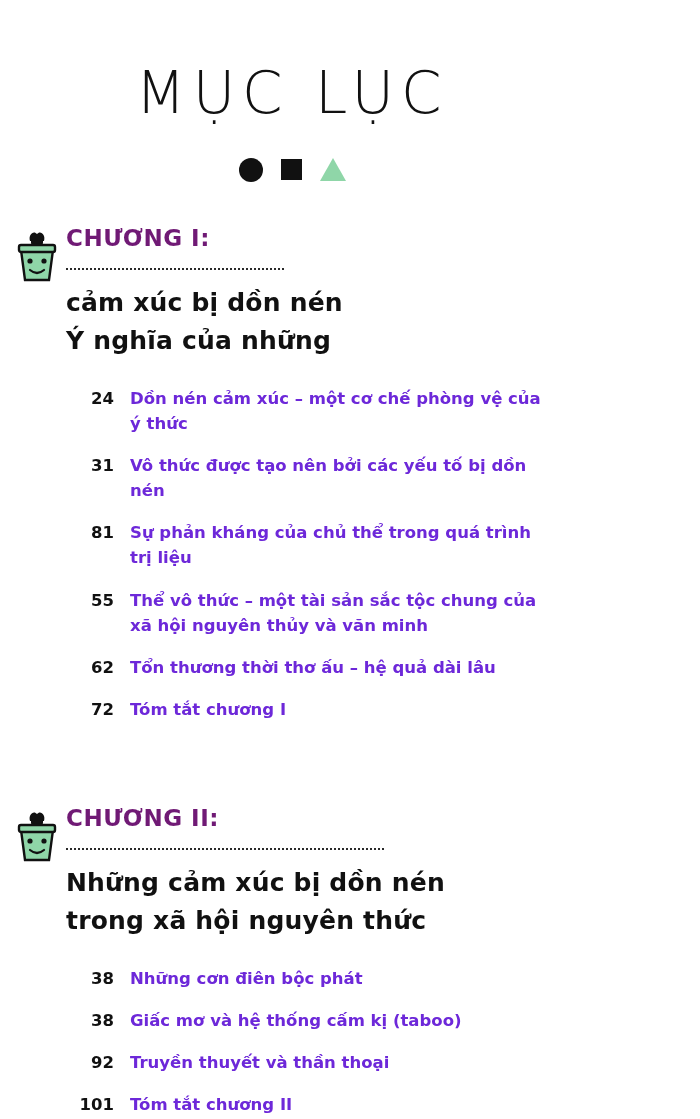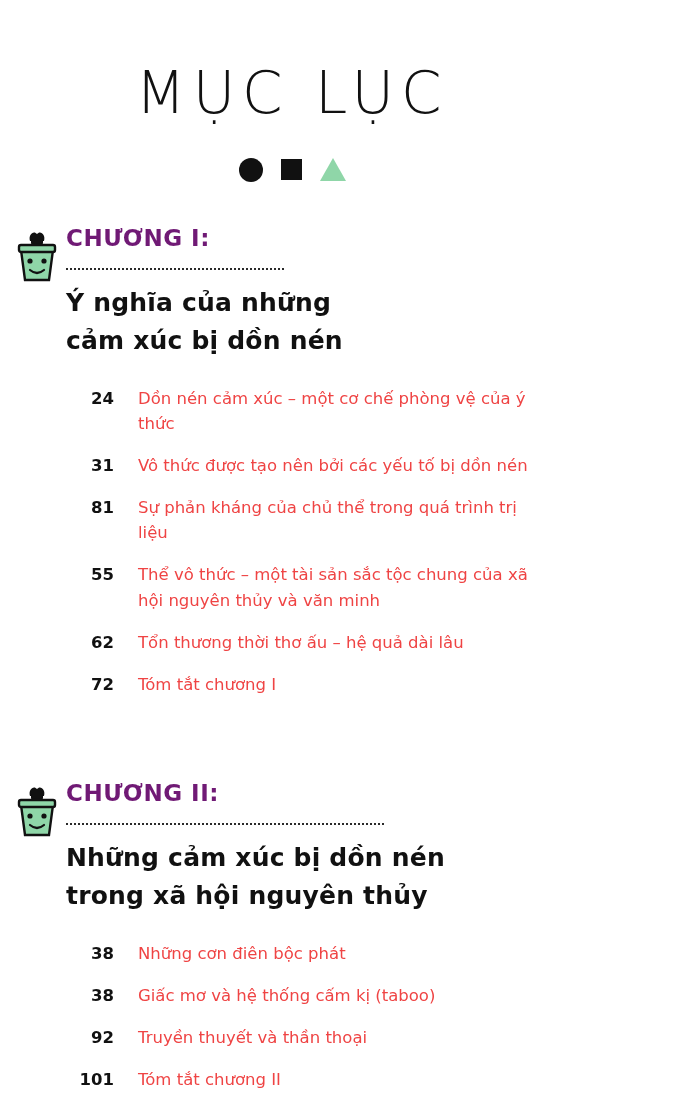--- a/index.html
+++ b/index.html
@@ -111,35 +111,34 @@
   
   .entries {
     margin-top: 26px;
   }
   .entry {
     display: flex;
     align-items: flex-start;
     margin-bottom: 17px;
     font-size: 16.5px;
     line-height: 1.52;
-    gap: 8px;
   }
   .entry-page {
     width: 48px;
     flex: 0 0 48px;
     text-align: right;
     font-weight: 700;
     color: #111111;
     padding-right: 16px;
     box-sizing: content-box;
   }
   .entry-text {
     flex: 1;
-    color: #ef4444;
-    font-weight: 400;
+    color: #6d28d9;
+    font-weight: 700;
   }
 </style>
 </head>
 <body>
 
 <div class="page">
 
   <div class="title">MỤC LỤC</div>
 
   <div class="ornaments">
@@ -156,22 +155,22 @@
         <path d="M7 22 L39 22 L35 52 L11 52 Z" fill="#8fd6a8" stroke="#111111" stroke-width="2.4"></path>
         <rect x="5" y="17" width="36" height="7" rx="2" fill="#8fd6a8" stroke="#111111" stroke-width="2.4"></rect>
         <circle cx="16" cy="33" r="2.6" fill="#111111"></circle>
         <circle cx="30" cy="33" r="2.6" fill="#111111"></circle>
         <path d="M16 42 Q23 48 30 42" stroke="#111111" stroke-width="2.2" fill="none" stroke-linecap="round"></path>
       </svg>
     </div>
     <div class="chapter-head">CHƯƠNG I:</div>
     <div class="dotline"></div>
     <div class="chapter-title">
+      <div>cảm xúc bị dồn nén</div>
       <div>Ý nghĩa của những</div>
-      <div>cảm xúc bị dồn nén</div>
     </div>
 
     <div class="entries">
       <div class="entry">
         <div class="entry-page">24</div>
         <div class="entry-text">Dồn nén cảm xúc – một cơ chế phòng vệ của ý thức</div>
       </div>
       <div class="entry">
         <div class="entry-page">31</div>
         <div class="entry-text">Vô thức được tạo nên bởi các yếu tố bị dồn nén</div>
@@ -204,21 +203,21 @@
         <rect x="5" y="17" width="36" height="7" rx="2" fill="#8fd6a8" stroke="#111111" stroke-width="2.4"></rect>
         <circle cx="16" cy="33" r="2.6" fill="#111111"></circle>
         <circle cx="30" cy="33" r="2.6" fill="#111111"></circle>
         <path d="M16 42 Q23 48 30 42" stroke="#111111" stroke-width="2.2" fill="none" stroke-linecap="round"></path>
       </svg>
     </div>
     <div class="chapter-head">CHƯƠNG II:</div>
     <div class="dotline wide"></div>
     <div class="chapter-title">
       <div>Những cảm xúc bị dồn nén</div>
-      <div>trong xã hội nguyên thủy</div>
+      <div>trong xã hội nguyên thức</div>
     </div>
 
     <div class="entries">
       <div class="entry">
         <div class="entry-page">38</div>
         <div class="entry-text">Những cơn điên bộc phát</div>
       </div>
       <div class="entry">
         <div class="entry-page">38</div>
         <div class="entry-text">Giấc mơ và hệ thống cấm kị (taboo)</div>

